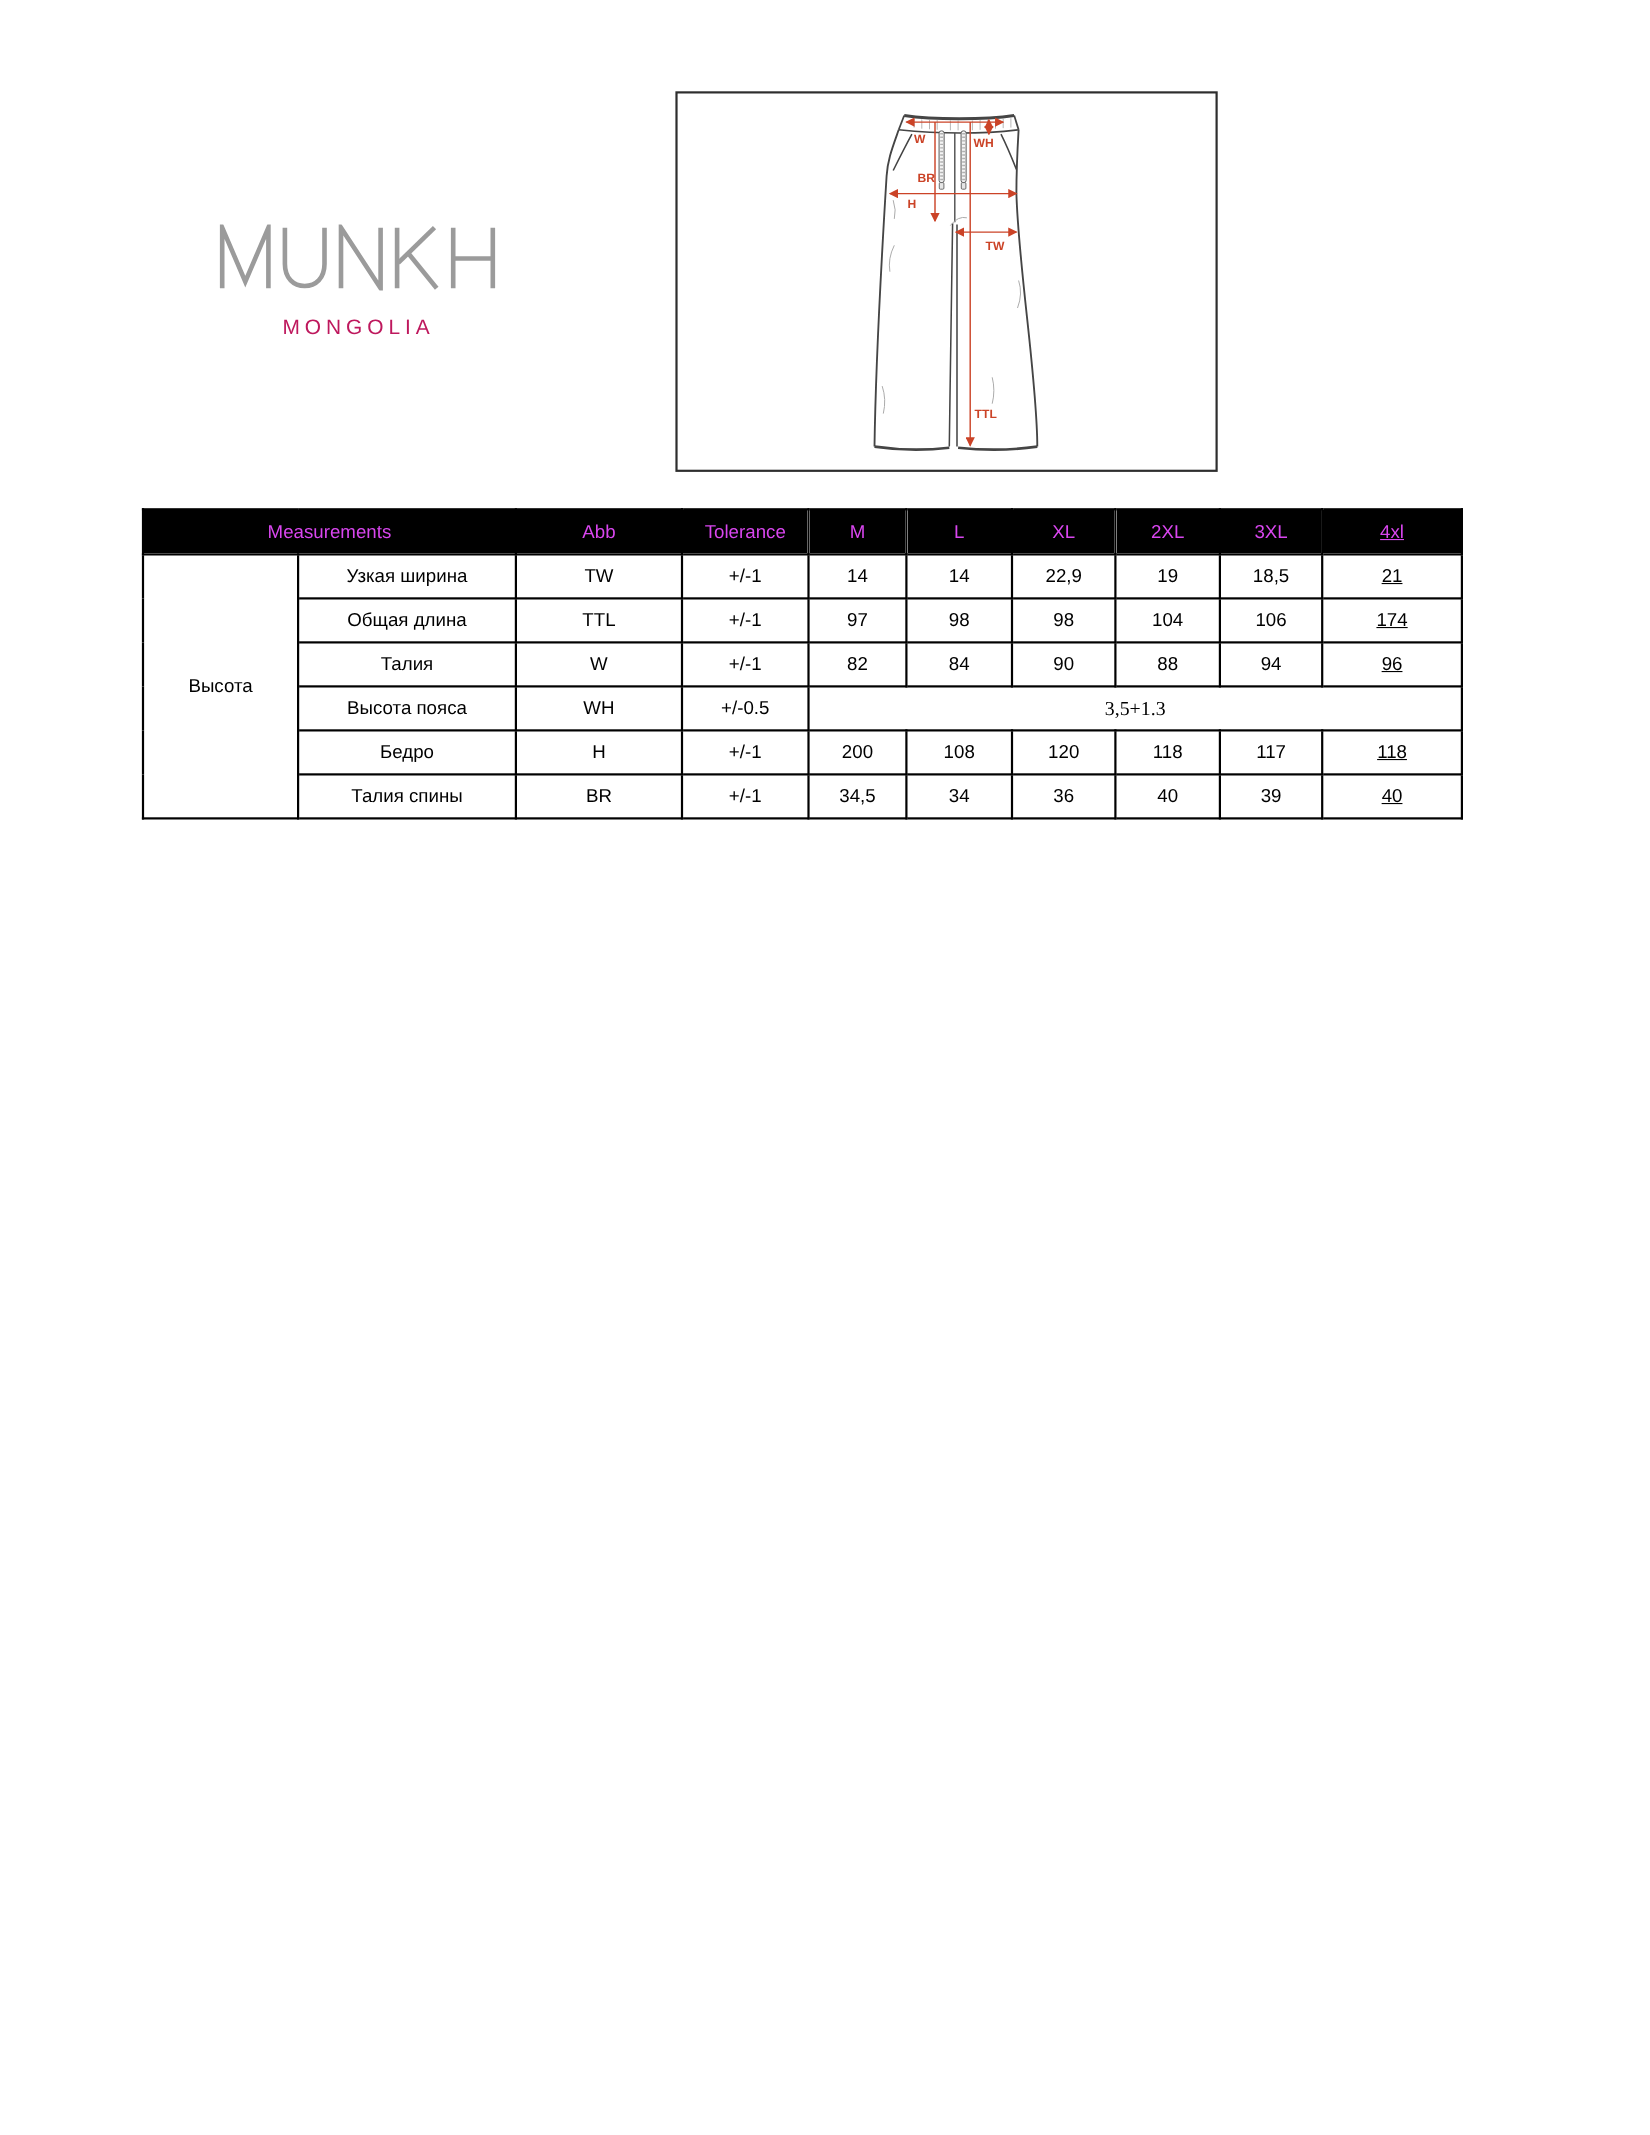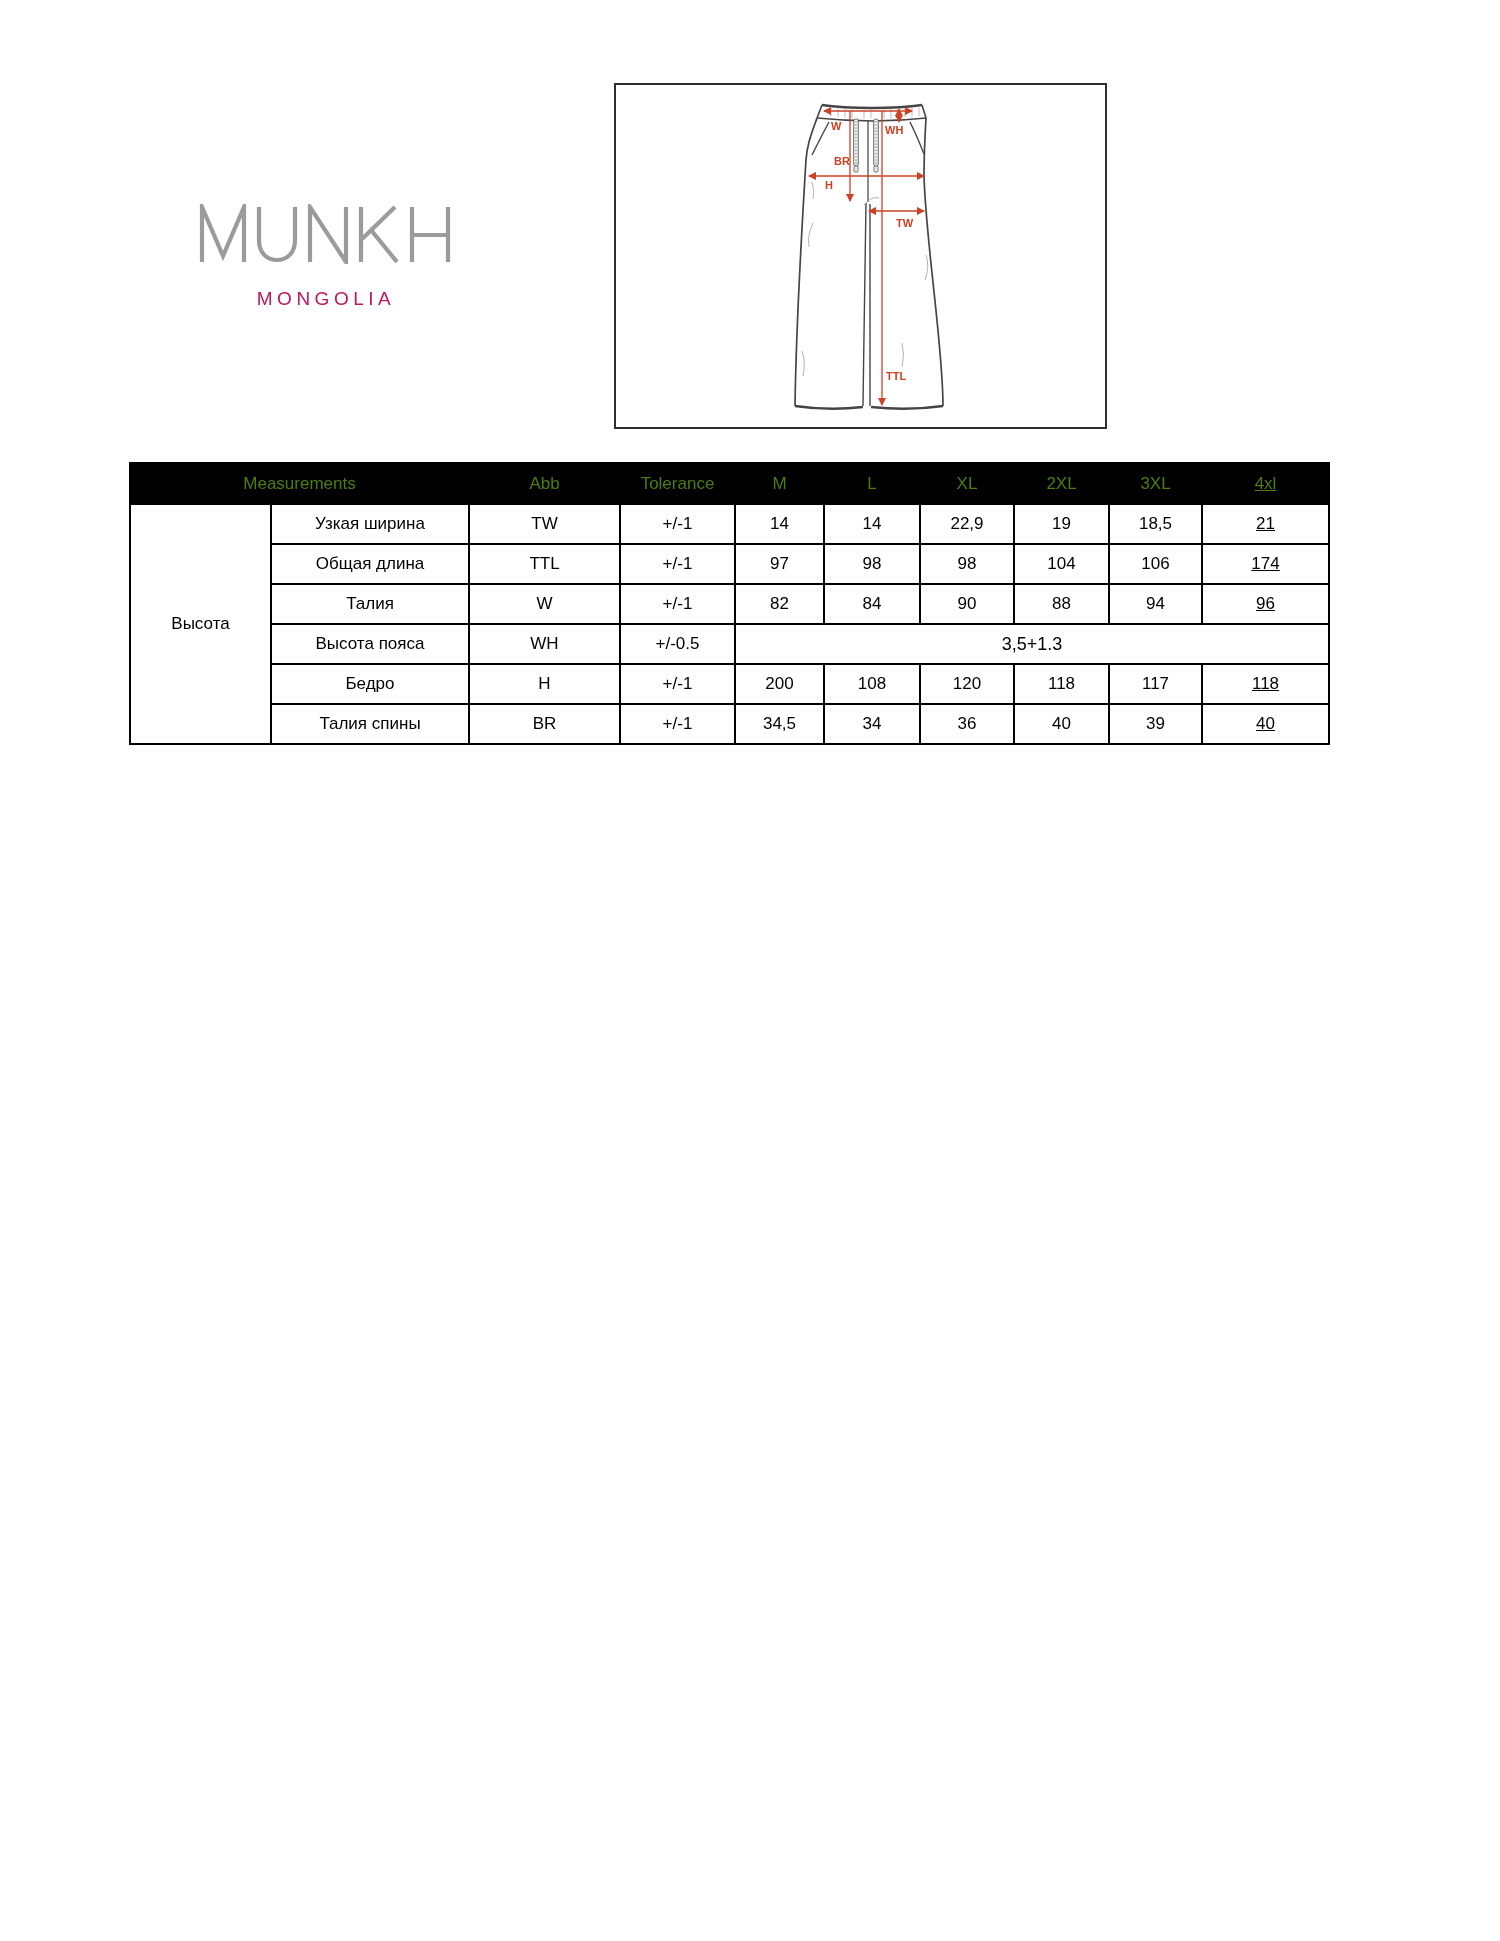--- a/index.html
+++ b/index.html
@@ -28,26 +28,26 @@
   .size-table{
     position:absolute;left:129px;top:462px;width:1199px;
     border-collapse:collapse;table-layout:fixed;
     font-size:17px;color:#000;
   }
   .size-table th,.size-table td{
     border:2px solid #000;height:38px;text-align:center;vertical-align:middle;
     font-weight:normal;padding:0;white-space:nowrap;overflow:hidden;
   }
   .size-table thead th{
-    background:#000;color:#4d7c0f;border-color:#000;height:39px;font-size:17px;
+    background:#000;color:#d946ef;border-color:#000;height:39px;font-size:17px;
   }
   .th-meas{text-align:left;padding-left:13px;}
   .th-4xl,.cell-4xl{text-align:left;padding-left:5px;text-decoration:underline;}
   .cell-name{text-align:left;padding-left:4px;}
-  .cell-merged{font-size:18px;}
+  .cell-merged{font-size:18px;font-family:Liberation Serif, serif;}
 </style>
 </head>
 <body>
 
 <div class="logo-block">
   <svg class="logo-brand-svg" viewBox="0 0 252 60" aria-label="MUNKH">
     <g stroke="#9b9b9b" stroke-width="4.2" fill="none" stroke-linejoin="miter" stroke-miterlimit="8">
       <path d="M3,58 L3,3 L24,52 L45,3 L45,58"></path>
       <path d="M60,3 L60,36 C60,49 68,56 78,56 C88,56 96,49 96,36 L96,3"></path>
       <path d="M111,58 L111,3 L147,58 L147,3"></path>

